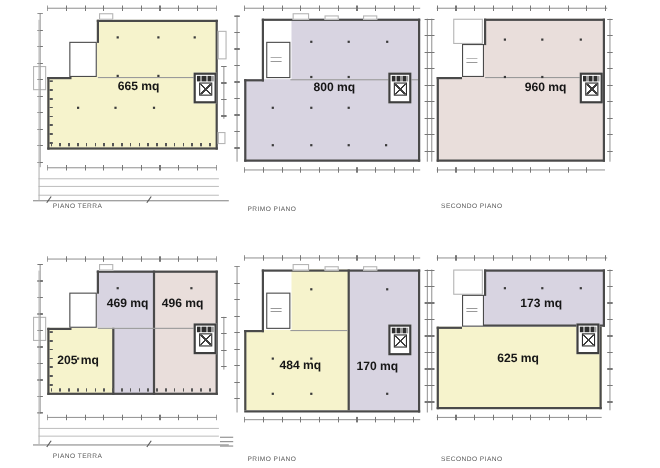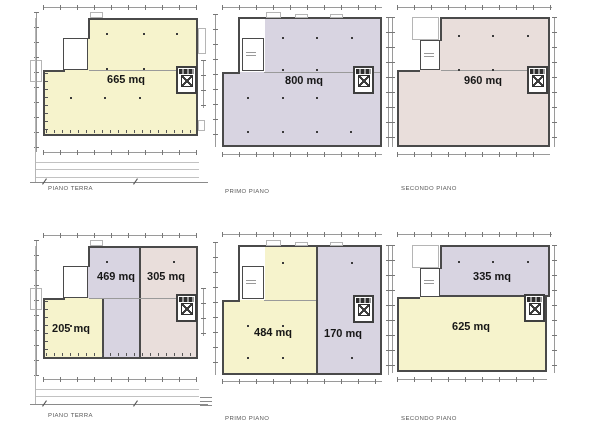--- a/index.html
+++ b/index.html
@@ -141,21 +141,21 @@
   <div class="tinytext" style="left:424px;top:53px;width:10px;height:5px"></div>
   <div class="core" style="left:527px;top:66px">
       <div class="core-hatch"></div>
       <div class="core-shaft"></div>
     </div>
   <div class="dot" style="left:458px;top:35px"></div>
   <div class="dot" style="left:492px;top:35px"></div>
   <div class="dot" style="left:527px;top:35px"></div>
   <div class="dot" style="left:458px;top:69px"></div>
   <div class="dot" style="left:492px;top:69px"></div>
-  <div class="area-label" style="left:453px;top:74px">960 mq</div>
+  <div class="area-label" style="left:466px;top:74px">960 mq</div>
   <div class="dimh" style="left:397px;top:7px;width:155px"></div>
   <div class="dimv" style="left:392px;top:17px;height:130px"></div>
   <div class="dimv" style="left:554px;top:17px;height:130px"></div>
   <div class="dimh" style="left:397px;top:154px;width:153px"></div>
   <div class="caption" style="left:401px;top:185px">SECONDO PIANO</div>
 
   <div class="fill c-purple" style="left:88px;top:246px;width:52px;height:52px"></div>
   <div class="fill c-purple" style="left:103px;top:298px;width:37px;height:61px"></div>
   <div class="fill c-yellow" style="left:43px;top:298px;width:60px;height:61px"></div>
   <div class="fill c-pink" style="left:140px;top:246px;width:57px;height:113px"></div>
@@ -175,21 +175,21 @@
   <div class="ticksh" style="left:46px;top:353px;width:148px"></div>
   <div class="core" style="left:176px;top:294px">
       <div class="core-hatch"></div>
       <div class="core-shaft"></div>
     </div>
   <div class="dot" style="left:106px;top:261px"></div>
   <div class="dot" style="left:173px;top:261px"></div>
   <div class="dot" style="left:70px;top:325px"></div>
   <div class="area-label" style="left:41px;top:322px">205 mq</div>
   <div class="area-label" style="left:86px;top:270px">469 mq</div>
-  <div class="area-label" style="left:136px;top:270px">305 mq</div>
+  <div class="area-label" style="left:136px;top:270px">496 mq</div>
   <div class="dimh" style="left:43px;top:235px;width:154px"></div>
   <div class="dimv" style="left:36px;top:240px;height:136px"></div>
   <div class="dimv" style="left:203px;top:288px;height:48px"></div>
   <div class="dimh" style="left:43px;top:379px;width:154px"></div>
   <div class="siteline" style="left:35px;top:389px;width:164px"></div>
   <div class="siteline" style="left:35px;top:396px;width:164px"></div>
   <div class="siteline2" style="left:30px;top:404px;width:178px"></div>
   <div class="slash" style="left:41px;top:403px"></div>
   <div class="slash" style="left:132px;top:403px"></div>
   <div class="thinv" style="left:35px;top:246px;height:158px"></div>
@@ -246,21 +246,21 @@
   <div class="lightbox" style="left:412px;top:245px;width:27px;height:23px"></div>
   <div class="room" style="left:420px;top:268px;width:20px;height:29px"></div>
   <div class="tinytext" style="left:424px;top:280px;width:10px;height:5px"></div>
   <div class="core" style="left:524px;top:294px">
       <div class="core-hatch"></div>
       <div class="core-shaft"></div>
     </div>
   <div class="dot" style="left:458px;top:261px"></div>
   <div class="dot" style="left:492px;top:261px"></div>
   <div class="dot" style="left:527px;top:261px"></div>
-  <div class="area-label" style="left:462px;top:270px">335 mq</div>
+  <div class="area-label" style="left:462px;top:270px">173 mq</div>
   <div class="area-label" style="left:441px;top:320px">625 mq</div>
   <div class="dimh" style="left:397px;top:234px;width:155px"></div>
   <div class="dimv" style="left:392px;top:245px;height:128px"></div>
   <div class="dimv" style="left:554px;top:245px;height:128px"></div>
   <div class="dimh" style="left:397px;top:379px;width:150px"></div>
   <div class="caption" style="left:401px;top:415px">SECONDO PIANO</div>
 
 </div>
 
 </body></html>

